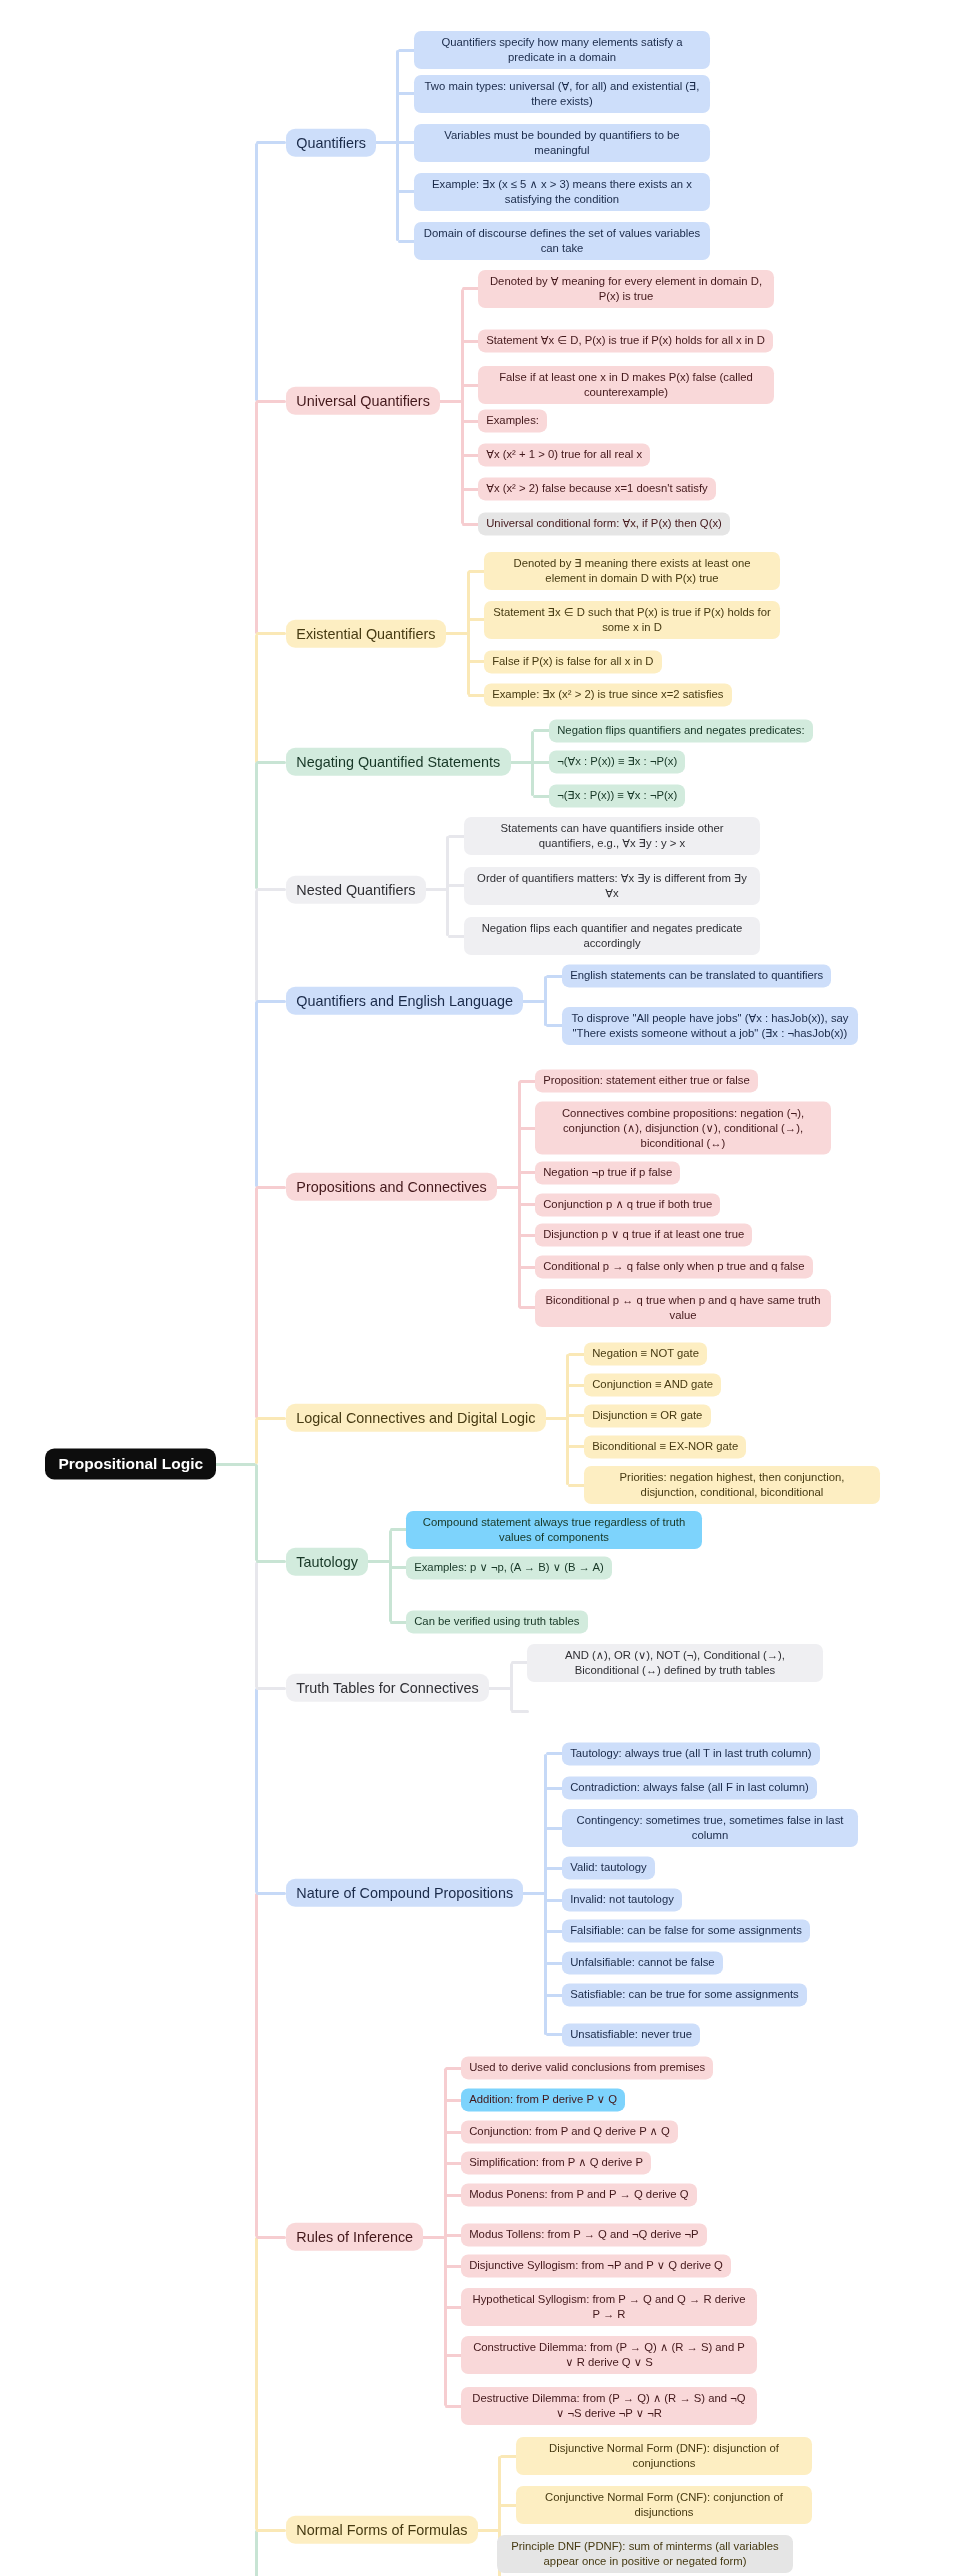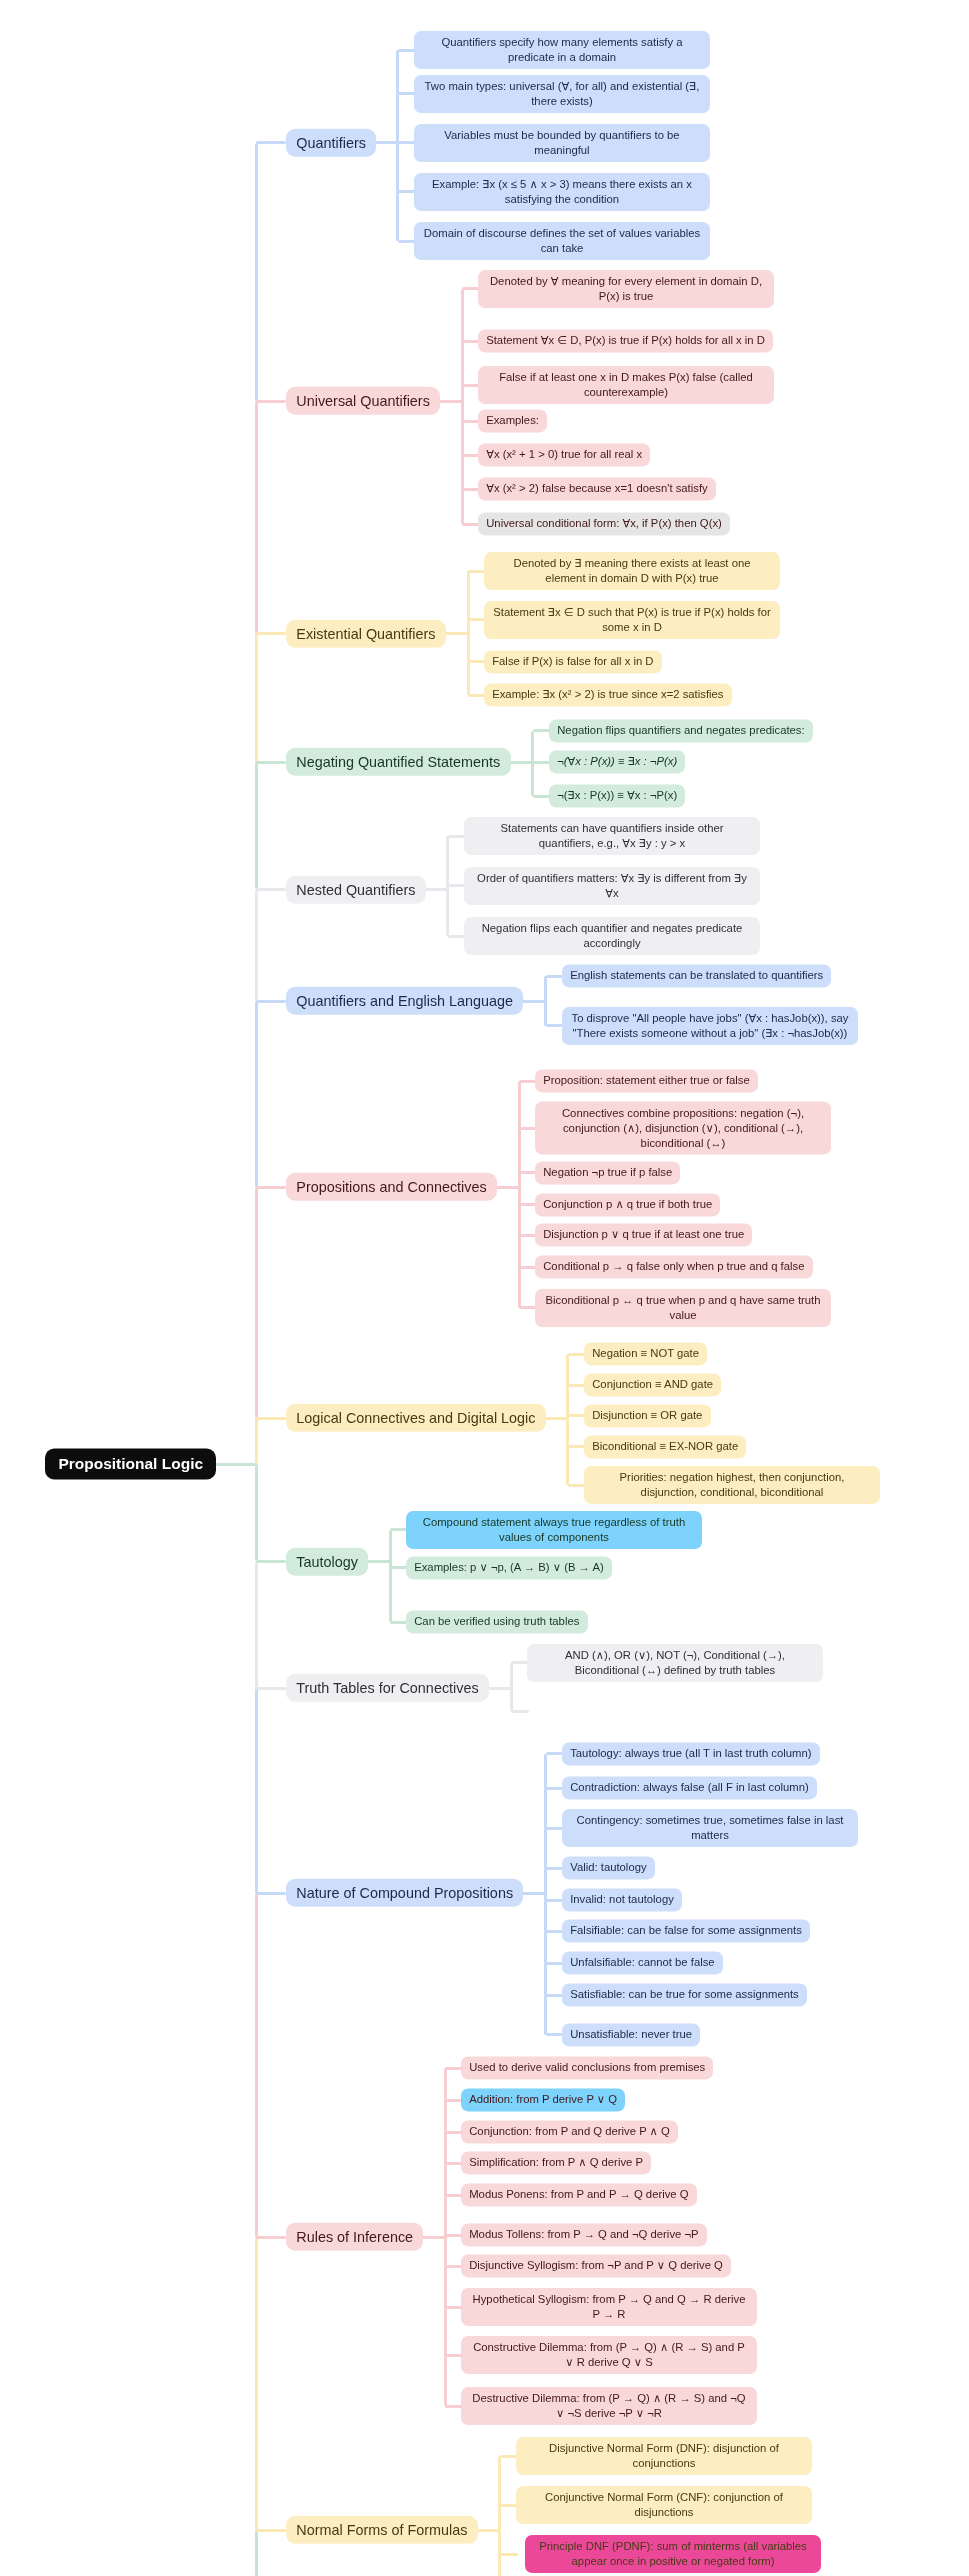--- a/index.html
+++ b/index.html
@@ -77,21 +77,21 @@
     <div class="node leaf" style="left: 484px; top: 662px; background: rgb(253, 238, 194); color: rgb(70, 58, 18);">False if P(x) is false for all x in D</div>
     <div class="line" style="left: 468px; top: 660px; width: 18px; height: 2.6px; background: rgb(250, 232, 182);"></div>
     <div class="node leaf" style="left: 484px; top: 695px; background: rgb(253, 238, 194); color: rgb(70, 58, 18);">Example: ∃x (x² &gt; 2) is true since x=2 satisfies</div>
     <div class="line" style="left: 468px; top: 694px; width: 18px; height: 2.6px; background: rgb(250, 232, 182);"></div>
     <div class="line" style="left: 467px; top: 571px; width: 2.6px; height: 124px; background: rgb(250, 232, 182);"></div>
     <div class="line" style="left: 256px; top: 761px; width: 30px; height: 2.6px; background: rgb(200, 228, 212);"></div>
     <div class="node header" style="left: 286px; top: 762px; background: rgb(210, 235, 221); color: rgb(23, 55, 38);">Negating Quantified Statements</div>
     <div class="line" style="left: 509px; top: 761px; width: 24px; height: 2.6px; background: rgb(200, 228, 212);"></div>
     <div class="node leaf" style="left: 549px; top: 731px; background: rgb(210, 235, 221); color: rgb(23, 55, 38);">Negation flips quantifiers and negates predicates:</div>
     <div class="line" style="left: 533px; top: 729px; width: 18px; height: 2.6px; background: rgb(200, 228, 212);"></div>
-    <div class="node leaf" style="left: 549px; top: 762px; background: rgb(210, 235, 221); color: rgb(23, 55, 38); font-style: italic;">¬(∀x : P(x)) ≡ ∃x : ¬P(x)</div>
+    <div class="node leaf" style="left: 549px; top: 762px; background: rgb(210, 235, 221); color: rgb(23, 55, 38);">¬(∀x : P(x)) ≡ ∃x : ¬P(x)</div>
     <div class="line" style="left: 533px; top: 761px; width: 18px; height: 2.6px; background: rgb(200, 228, 212);"></div>
     <div class="node leaf" style="left: 549px; top: 796px; background: rgb(210, 235, 221); color: rgb(23, 55, 38);">¬(∃x : P(x)) ≡ ∀x : ¬P(x)</div>
     <div class="line" style="left: 533px; top: 795px; width: 18px; height: 2.6px; background: rgb(200, 228, 212);"></div>
     <div class="line" style="left: 531px; top: 731px; width: 2.6px; height: 65px; background: rgb(200, 228, 212);"></div>
     <div class="line" style="left: 256px; top: 888px; width: 30px; height: 2.6px; background: rgb(231, 231, 236);"></div>
     <div class="node header" style="left: 286px; top: 890px; background: rgb(239, 239, 242); color: rgb(47, 47, 52);">Nested Quantifiers</div>
     <div class="line" style="left: 424px; top: 888px; width: 24px; height: 2.6px; background: rgb(231, 231, 236);"></div>
     <div class="node leaf" style="left: 464px; top: 836px; background: rgb(239, 239, 242); color: rgb(47, 47, 52);">Statements can have quantifiers inside other quantifiers, e.g., ∀x ∃y : y &gt; x</div>
     <div class="line" style="left: 448px; top: 835px; width: 18px; height: 2.6px; background: rgb(231, 231, 236);"></div>
     <div class="node leaf" style="left: 464px; top: 886px; background: rgb(239, 239, 242); color: rgb(47, 47, 52);">Order of quantifiers matters: ∀x ∃y is different from ∃y ∀x</div>
@@ -156,21 +156,21 @@
     <div class="line" style="left: 511px; top: 1661px; width: 18px; height: 2.6px; background: rgb(231, 231, 236);"></div>
     <div class="line" style="left: 511px; top: 1710px; width: 18px; height: 2.6px; background: rgb(231, 231, 236);"></div>
     <div class="line" style="left: 510px; top: 1663px; width: 2.6px; height: 48px; background: rgb(231, 231, 236);"></div>
     <div class="line" style="left: 256px; top: 1892px; width: 30px; height: 2.6px; background: rgb(198, 217, 247);"></div>
     <div class="node header" style="left: 286px; top: 1893px; background: rgb(205, 222, 250); color: rgb(26, 42, 73);">Nature of Compound Propositions</div>
     <div class="line" style="left: 522px; top: 1892px; width: 24px; height: 2.6px; background: rgb(198, 217, 247);"></div>
     <div class="node leaf" style="left: 562px; top: 1754px; background: rgb(205, 222, 250); color: rgb(26, 42, 73);">Tautology: always true (all T in last truth column)</div>
     <div class="line" style="left: 546px; top: 1752px; width: 18px; height: 2.6px; background: rgb(198, 217, 247);"></div>
     <div class="node leaf" style="left: 562px; top: 1788px; background: rgb(205, 222, 250); color: rgb(26, 42, 73);">Contradiction: always false (all F in last column)</div>
     <div class="line" style="left: 546px; top: 1787px; width: 18px; height: 2.6px; background: rgb(198, 217, 247);"></div>
-    <div class="node leaf" style="left: 562px; top: 1828px; background: rgb(205, 222, 250); color: rgb(26, 42, 73);">Contingency: sometimes true, sometimes false in last matters</div>
+    <div class="node leaf" style="left: 562px; top: 1828px; background: rgb(205, 222, 250); color: rgb(26, 42, 73);">Contingency: sometimes true, sometimes false in last column</div>
     <div class="line" style="left: 546px; top: 1827px; width: 18px; height: 2.6px; background: rgb(198, 217, 247);"></div>
     <div class="node leaf" style="left: 562px; top: 1868px; background: rgb(205, 222, 250); color: rgb(26, 42, 73);">Valid: tautology</div>
     <div class="line" style="left: 546px; top: 1867px; width: 18px; height: 2.6px; background: rgb(198, 217, 247);"></div>
     <div class="node leaf" style="left: 562px; top: 1900px; background: rgb(205, 222, 250); color: rgb(26, 42, 73);">Invalid: not tautology</div>
     <div class="line" style="left: 546px; top: 1899px; width: 18px; height: 2.6px; background: rgb(198, 217, 247);"></div>
     <div class="node leaf" style="left: 562px; top: 1931px; background: rgb(205, 222, 250); color: rgb(26, 42, 73);">Falsifiable: can be false for some assignments</div>
     <div class="line" style="left: 546px; top: 1930px; width: 18px; height: 2.6px; background: rgb(198, 217, 247);"></div>
     <div class="node leaf" style="left: 562px; top: 1963px; background: rgb(205, 222, 250); color: rgb(26, 42, 73);">Unfalsifiable: cannot be false</div>
     <div class="line" style="left: 546px; top: 1962px; width: 18px; height: 2.6px; background: rgb(198, 217, 247);"></div>
     <div class="node leaf" style="left: 562px; top: 1995px; background: rgb(205, 222, 250); color: rgb(26, 42, 73);">Satisfiable: can be true for some assignments</div>
@@ -202,17 +202,17 @@
     <div class="node leaf" style="left: 461px; top: 2406px; background: rgb(249, 216, 217); color: rgb(67, 24, 27);">Destructive Dilemma: from (P → Q) ∧ (R → S) and ¬Q ∨ ¬S derive ¬P ∨ ¬R</div>
     <div class="line" style="left: 445px; top: 2405px; width: 18px; height: 2.6px; background: rgb(246, 205, 208);"></div>
     <div class="line" style="left: 444px; top: 2068px; width: 2.6px; height: 338px; background: rgb(246, 205, 208);"></div>
     <div class="line" style="left: 256px; top: 2529px; width: 30px; height: 2.6px; background: rgb(250, 232, 182);"></div>
     <div class="node header" style="left: 286px; top: 2530px; background: rgb(253, 238, 194); color: rgb(70, 58, 18);">Normal Forms of Formulas</div>
     <div class="line" style="left: 476px; top: 2529px; width: 24px; height: 2.6px; background: rgb(250, 232, 182);"></div>
     <div class="node leaf" style="left: 516px; top: 2456px; background: rgb(253, 238, 194); color: rgb(70, 58, 18);">Disjunctive Normal Form (DNF): disjunction of conjunctions</div>
     <div class="line" style="left: 500px; top: 2455px; width: 18px; height: 2.6px; background: rgb(250, 232, 182);"></div>
     <div class="node leaf" style="left: 516px; top: 2505px; background: rgb(253, 238, 194); color: rgb(70, 58, 18);">Conjunctive Normal Form (CNF): conjunction of disjunctions</div>
     <div class="line" style="left: 500px; top: 2504px; width: 18px; height: 2.6px; background: rgb(250, 232, 182);"></div>
-    <div class="node leaf" style="left: 525px; top: 2554px; background: #ec4899; color: rgb(70, 58, 18);">Principle DNF (PDNF): sum of minterms (all variables appear once in positive or negated form)</div>
+    <div class="node leaf" style="left: 497px; top: 2554px; background: #e5e5e5; color: rgb(70, 58, 18);">Principle DNF (PDNF): sum of minterms (all variables appear once in positive or negated form)</div>
     <div class="line" style="left: 500px; top: 2553px; width: 18px; height: 2.6px; background: rgb(250, 232, 182);"></div>
     <div class="line" style="left: 498px; top: 2456px; width: 2.6px; height: 147px; background: rgb(250, 232, 182);"></div>
   </div>
 
 
 </body></html>

